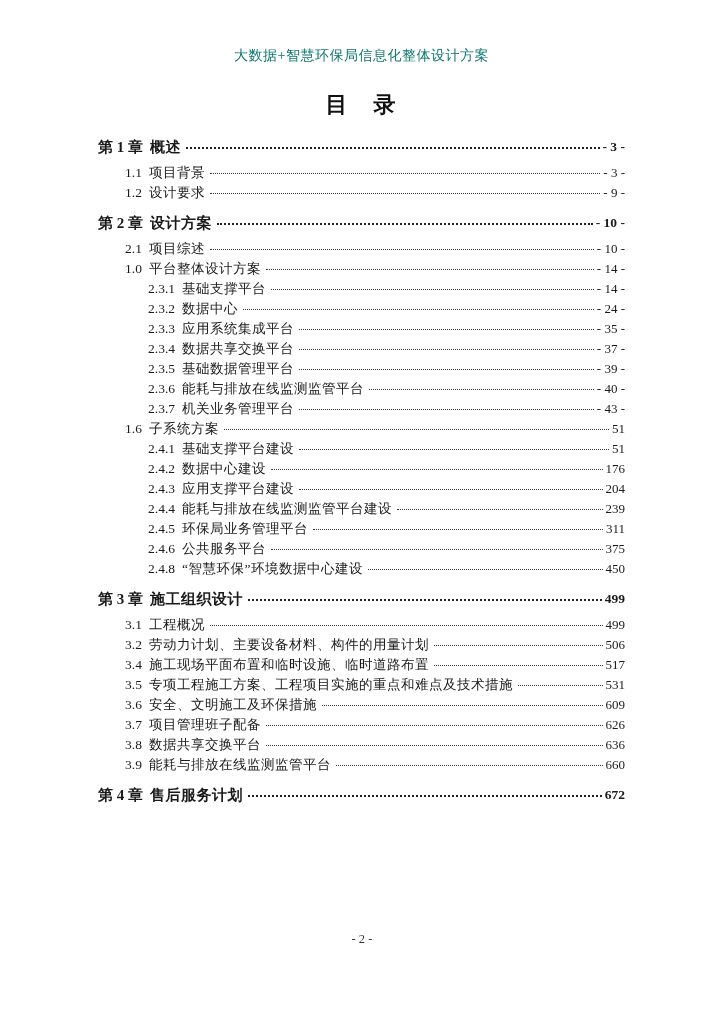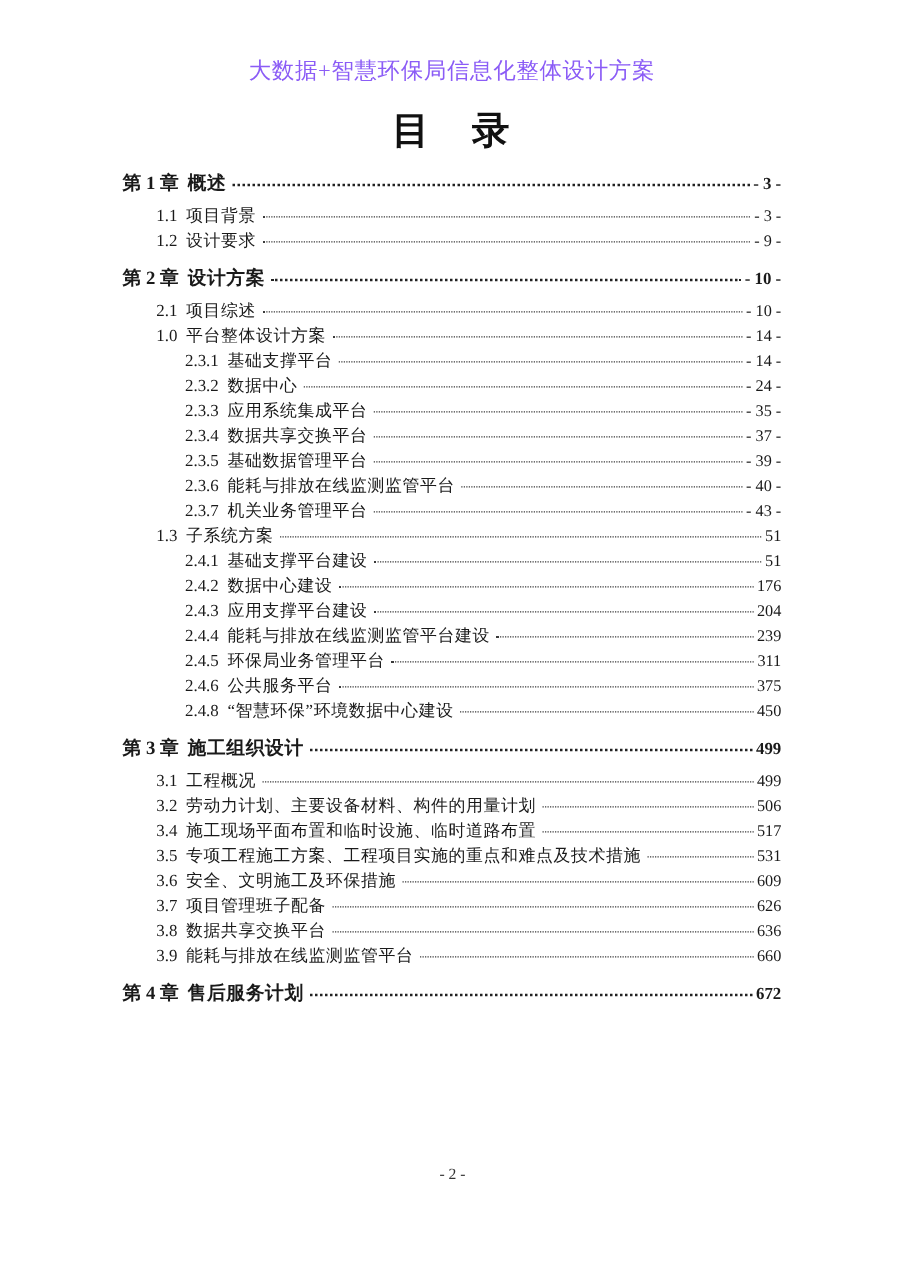--- a/index.html
+++ b/index.html
@@ -14,29 +14,29 @@
     margin: 0 auto;
     background: #ffffff;
     color: #1a1a1a;
     font-family: "Liberation Serif", "DejaVu Serif", serif;
     box-sizing: border-box;
     padding: 46px 99px 0 98px;
     overflow: hidden;
   }
   .doc-header {
     text-align: center;
-    font-size: 18px;
+    font-size: 14px;
     line-height: 20px;
     letter-spacing: 0.5px;
-    color: #8b5cf6;
+    color: #0f766e;
   }
   .toc-title {
     margin: 24px 0 16px 0;
     text-align: center;
-    font-size: 30px;
+    font-size: 22px;
     font-weight: bold;
     line-height: 30px;
     letter-spacing: 2px;
     color: #111111;
   }
   .toc-list {
     width: 100%;
   }
   .toc-row {
     display: flex;
@@ -176,21 +176,21 @@
     <span class="dot-leader"></span>
     <span class="entry-page">- 40 -</span>
   </div>
       <div class="toc-row level-3">
     <span class="entry-num">2.3.7</span>
     <span class="entry-text">机关业务管理平台</span>
     <span class="dot-leader"></span>
     <span class="entry-page">- 43 -</span>
   </div>
       <div class="toc-row level-2">
-    <span class="entry-num">1.3</span>
+    <span class="entry-num">1.6</span>
     <span class="entry-text">子系统方案</span>
     <span class="dot-leader"></span>
     <span class="entry-page">51</span>
   </div>
       <div class="toc-row level-3">
     <span class="entry-num">2.4.1</span>
     <span class="entry-text">基础支撑平台建设</span>
     <span class="dot-leader"></span>
     <span class="entry-page">51</span>
   </div>

